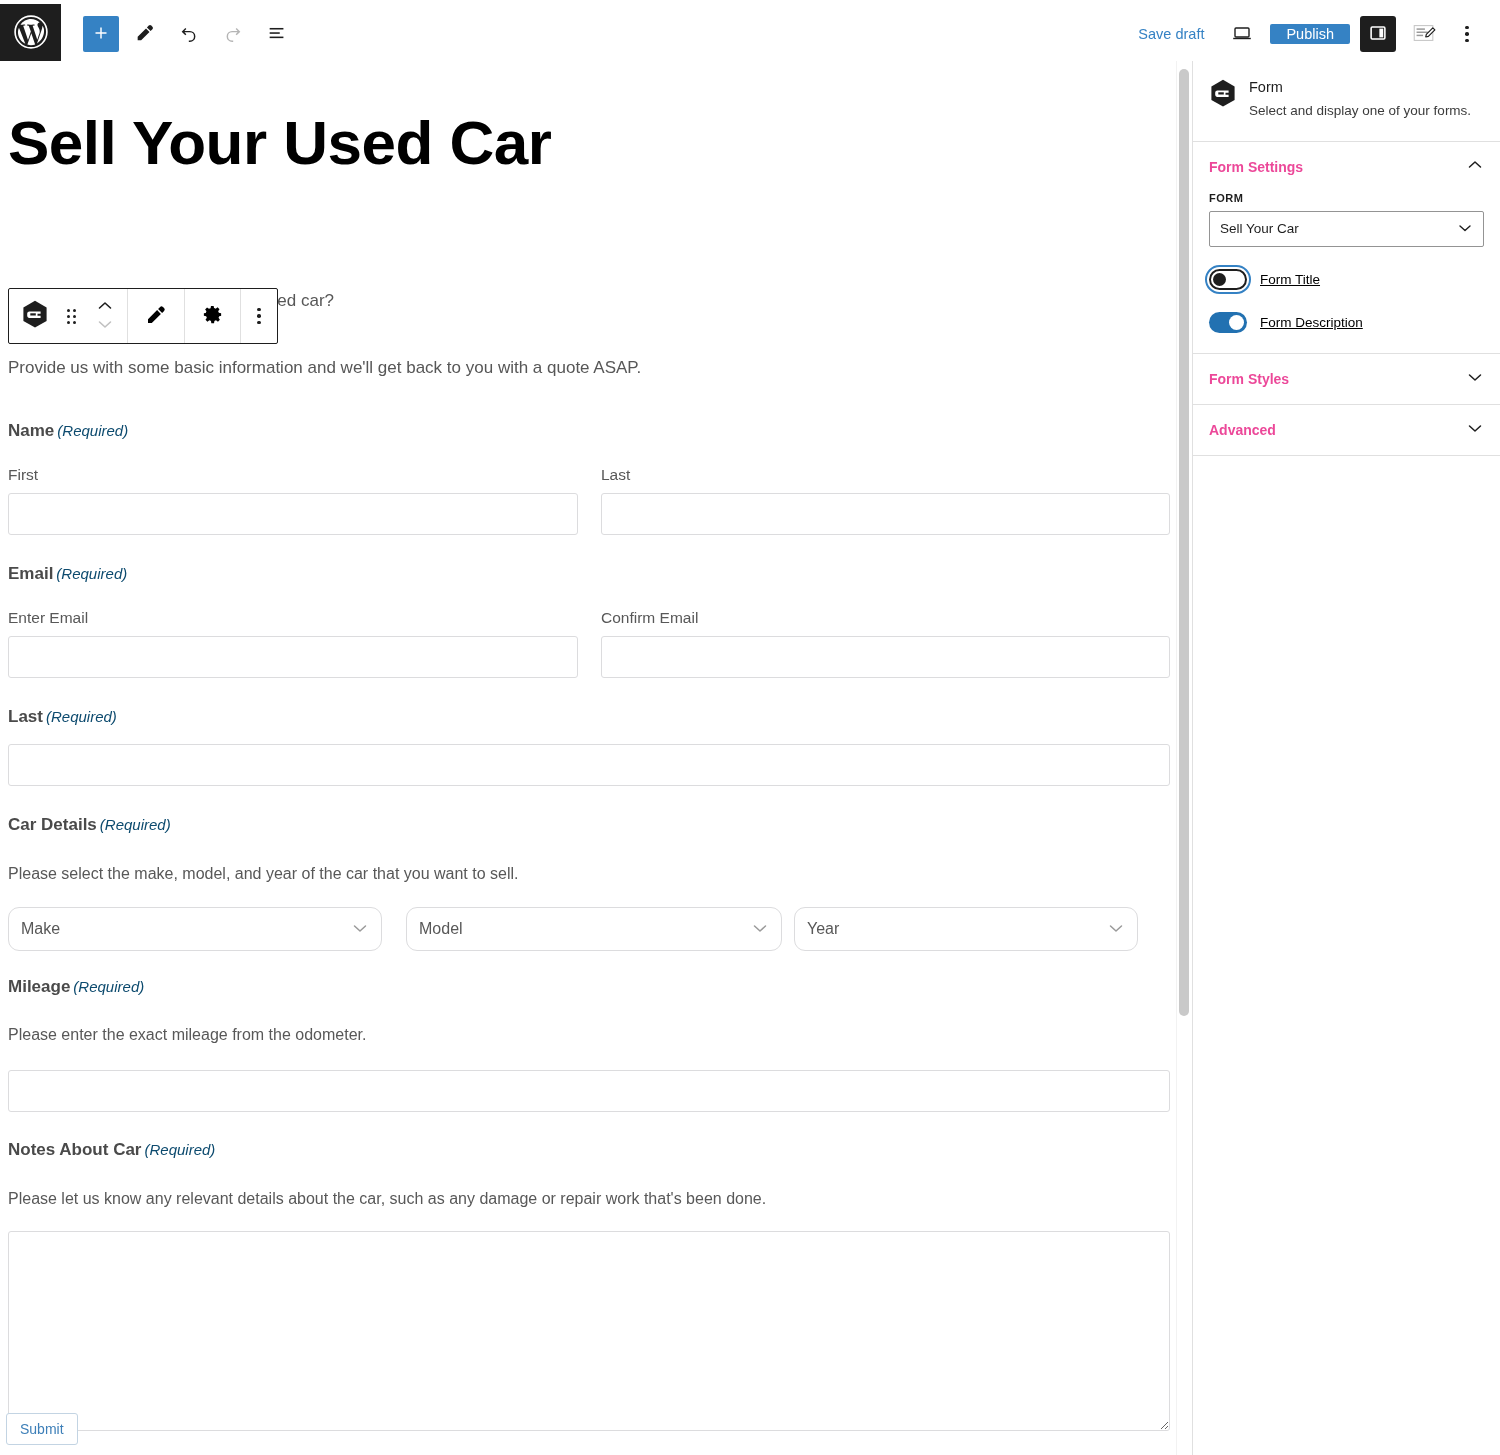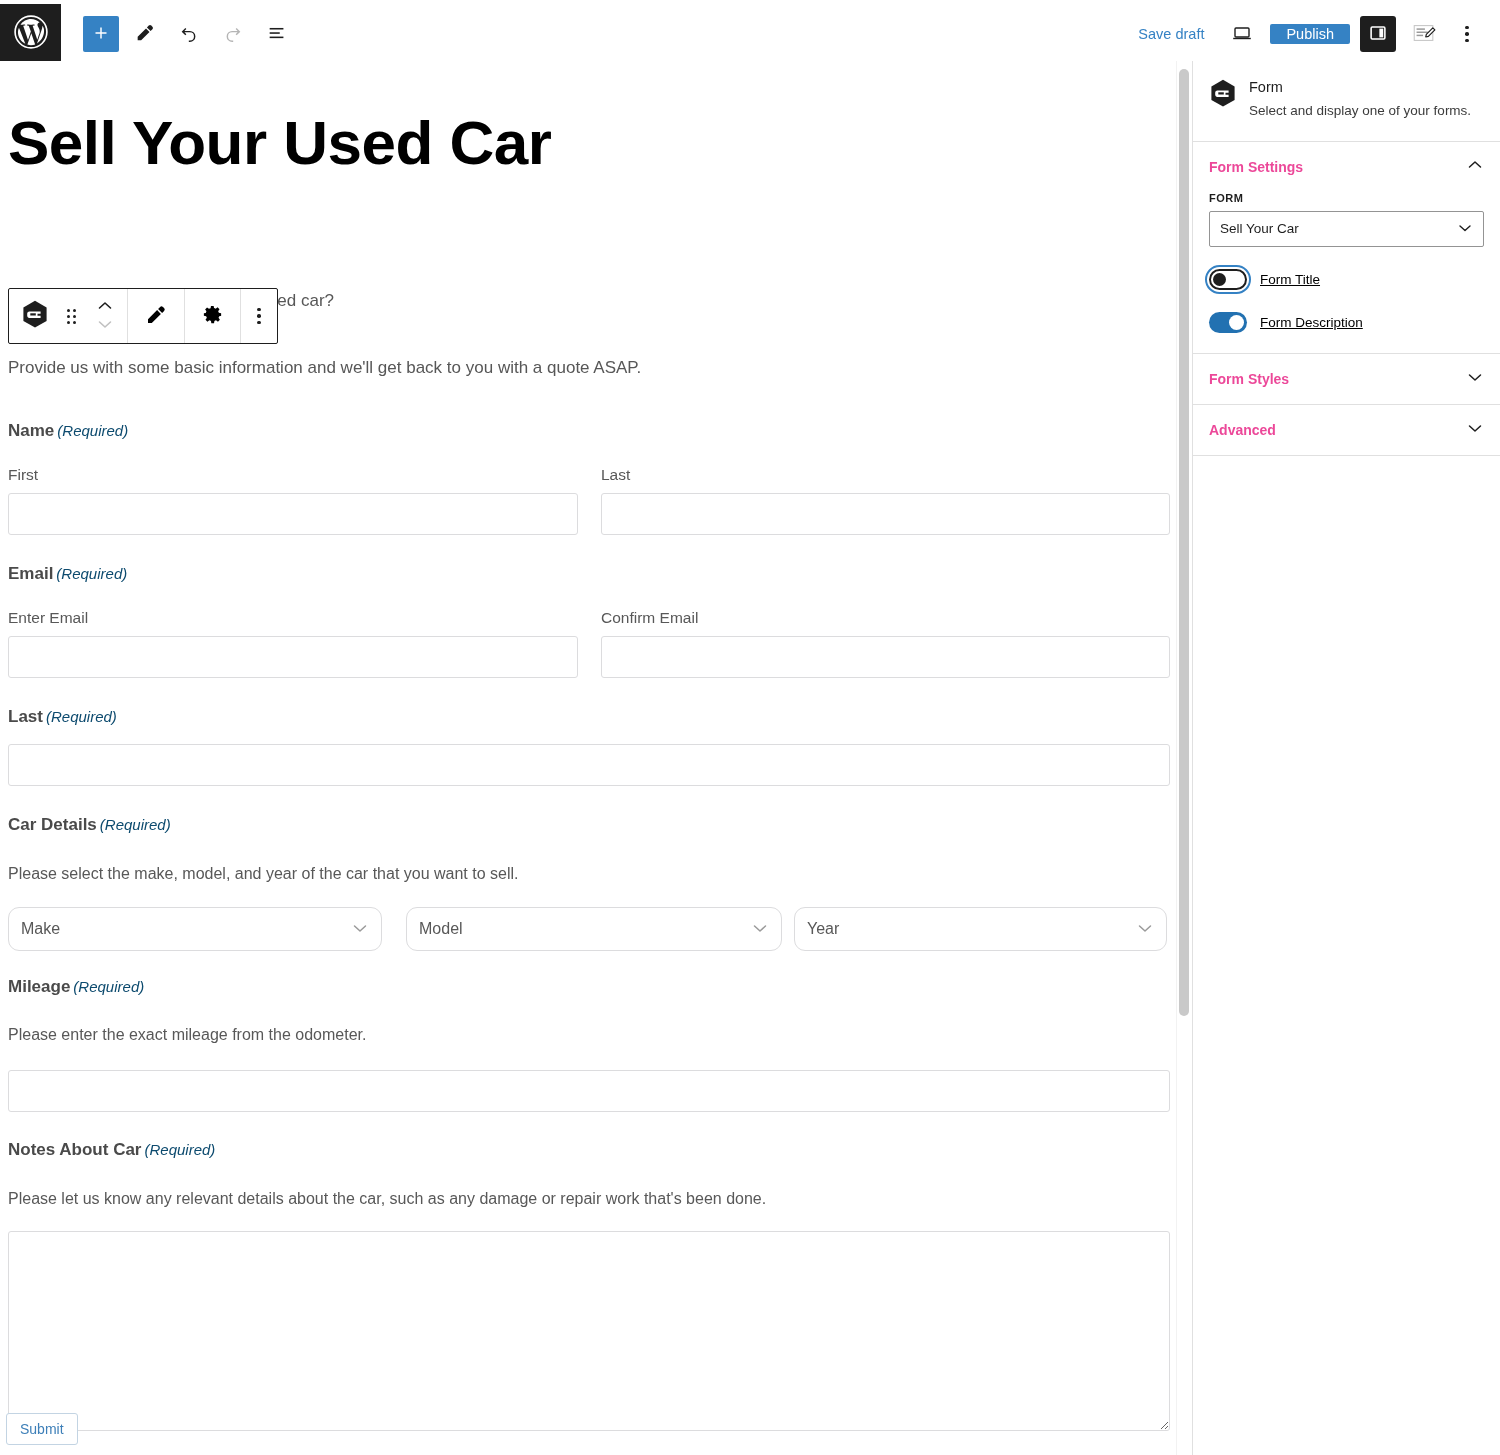--- a/index.html
+++ b/index.html
@@ -450,21 +450,21 @@
       </span>
     </div>
     <div class="gf-select" style="left:406px; top:785px; width:376px; transform:translateY(61px)">
       <span>Model</span>
       <span class="chev">
         <svg width="18" height="12" viewBox="0 0 18 12" fill="none" stroke="#9a9a9a" stroke-width="1.5" stroke-linecap="round" stroke-linejoin="round">
             <path d="M3.5 4L9 9l5.5-5"></path>
           </svg>
       </span>
     </div>
-    <div class="gf-select" style="left:794px; top:785px; width:373px; transform:translateY(61px)">
+    <div class="gf-select" style="left:794px; top:785px; width:344px; transform:translateY(61px)">
       <span>Year</span>
       <span class="chev">
         <svg width="18" height="12" viewBox="0 0 18 12" fill="none" stroke="#9a9a9a" stroke-width="1.5" stroke-linecap="round" stroke-linejoin="round">
             <path d="M3.5 4L9 9l5.5-5"></path>
           </svg>
       </span>
     </div>
 
     <div class="fld-label" style="top:916px">
       <span>Mileage</span><span class="req">(Required)</span>

